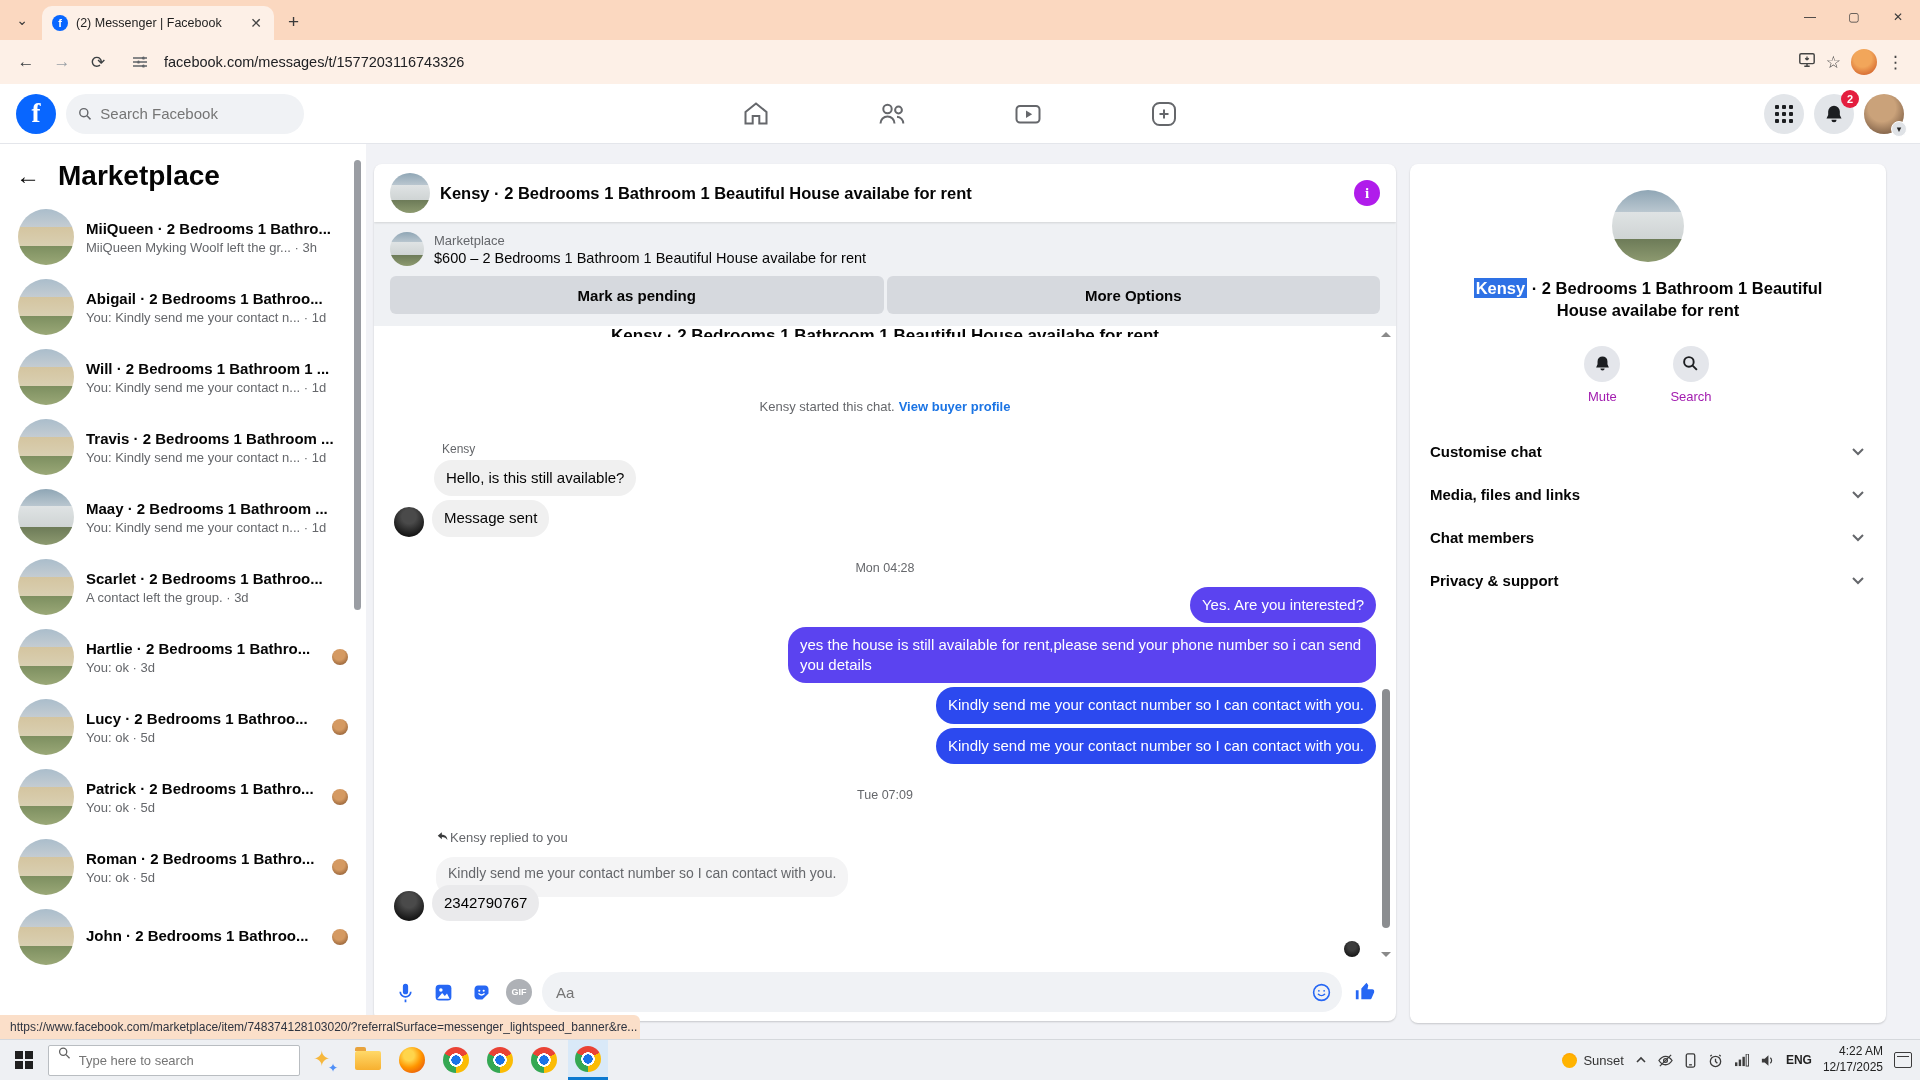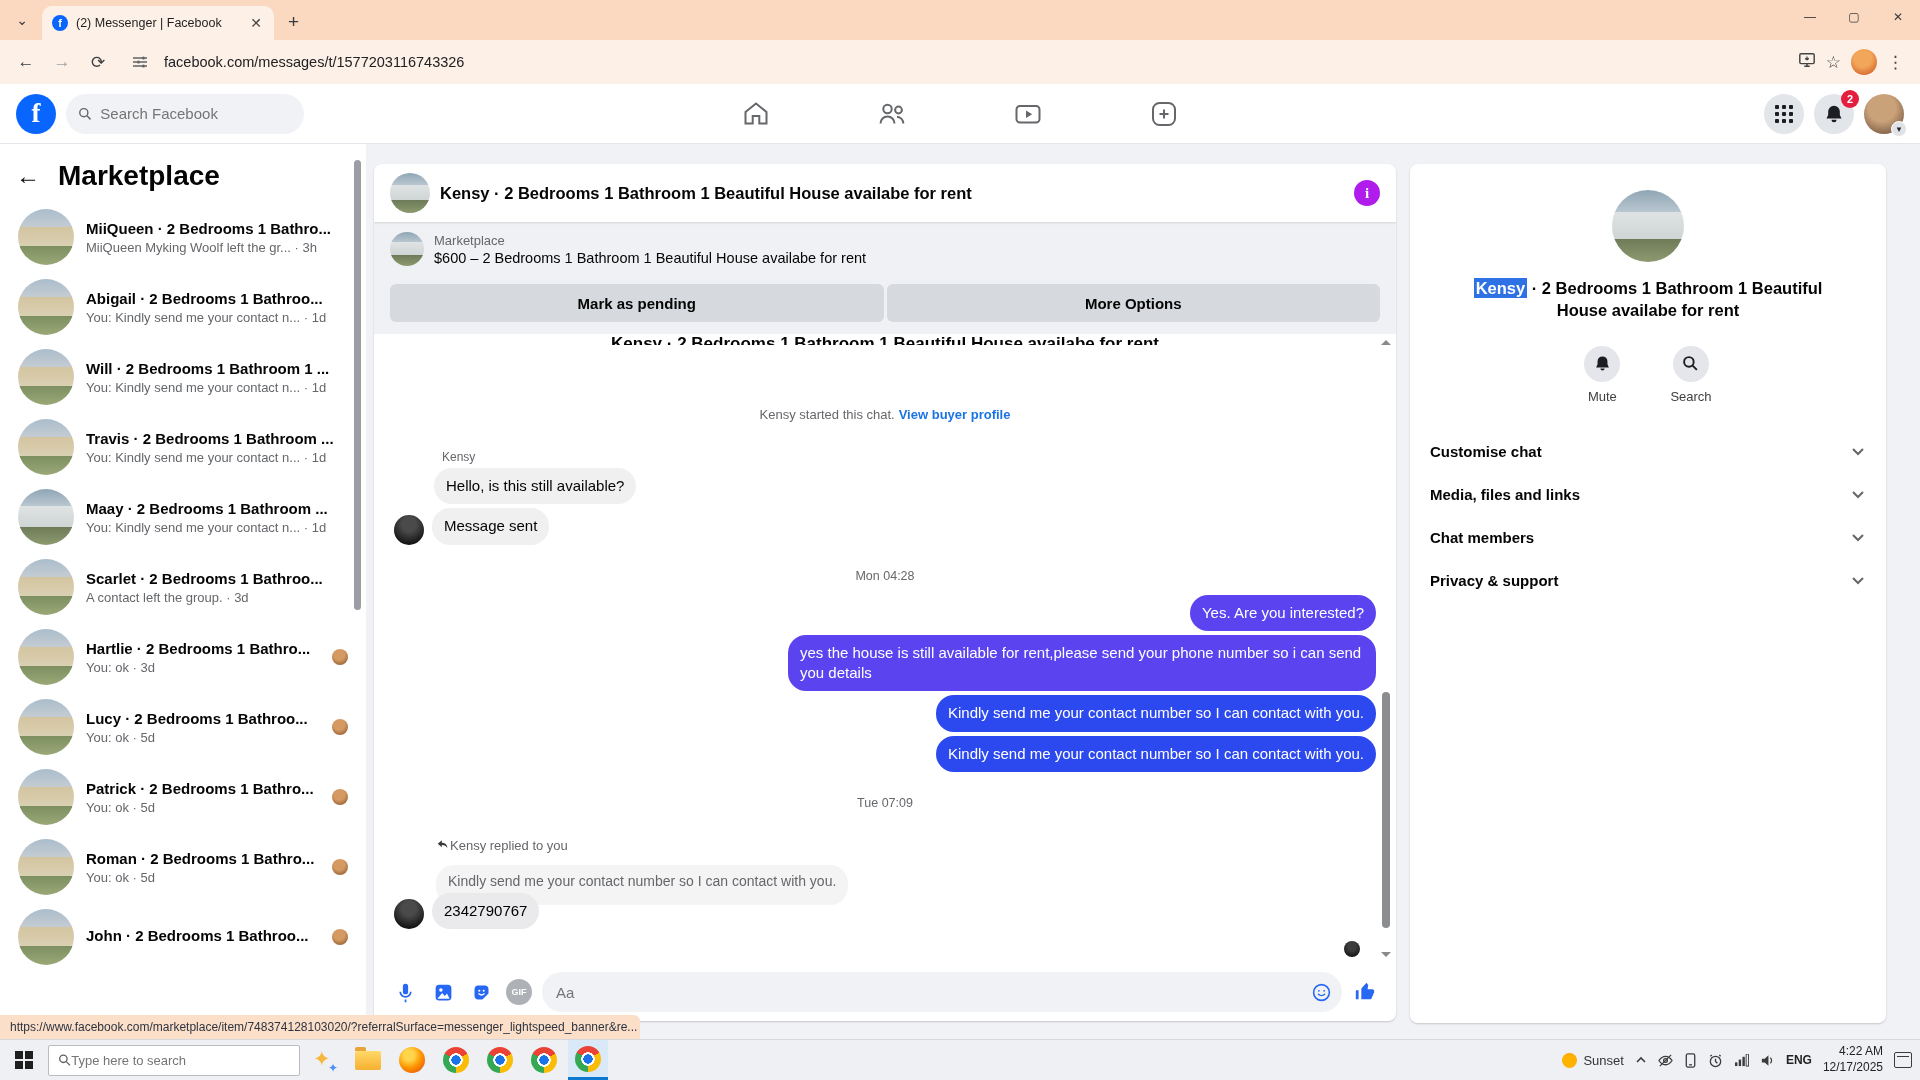--- a/index.html
+++ b/index.html
@@ -62,21 +62,21 @@
   .chat-panel{position:absolute;left:374px;top:20px;width:1022px;bottom:18px;background:#fff;border-radius:8px;box-shadow:0 1px 2px rgba(0,0,0,.18);display:flex;flex-direction:column;overflow:hidden}
   .chat-head{height:58px;display:flex;align-items:center;gap:10px;padding:0 16px;box-shadow:0 1px 2px rgba(0,0,0,.12);position:relative;z-index:3;flex-shrink:0}
   .chat-head .cavatar{width:40px;height:40px}
   .chat-title{font-size:16.5px;font-weight:700;color:#050505}
   .info-btn{margin-left:auto;width:26px;height:26px;border-radius:50%;background:#b01ceb;color:#fff;font-weight:700;font-size:15px;display:flex;align-items:center;justify-content:center;font-family:"Liberation Serif",serif}
   .mk-banner{background:#eff1f4;padding:10px 16px 12px;flex-shrink:0}
   .mk-row{display:flex;align-items:center;gap:10px}
   .mk-av{width:34px;height:34px;border-radius:50%;flex-shrink:0}
   .mk-label{font-size:13px;color:#65676b}
   .mk-item{font-size:14.5px;color:#050505;margin-top:2px}
-  .mk-btns{display:flex;gap:3px;margin-top:18px}
+  .mk-btns{display:flex;gap:3px;margin-top:10px}
   .mk-btn{flex:1;height:38px;background:#d6d9de;border:none;border-radius:6px;font-size:15px;font-weight:600;color:#050505;font-family:inherit}
 
   .chat-scroll{flex:1;position:relative;padding:0 20px;overflow:hidden}
   .clipped-title{height:11px;overflow:hidden;text-align:center;font-size:17px;font-weight:700;color:#050505}
   .sys-row{text-align:center;margin-top:62px;font-size:13px;color:#65676b}
   .sys-link{color:#1b74e4;font-weight:600;text-decoration:none;margin-left:4px}
   .sender-label{font-size:12px;color:#65676b;margin:28px 0 4px 48px}
   .bubble{font-size:15px;padding:8px 12px;border-radius:18px;width:fit-content;line-height:1.35}
   .in{background:#f0f0f0;color:#050505;max-width:560px}
   .mrow{display:flex;align-items:flex-end;gap:8px;margin-top:4px}
@@ -103,33 +103,33 @@
   .comp-input input{flex:1;border:none;background:transparent;outline:none;font-size:15px;color:#050505;font-family:inherit}
 
   
   .details-panel{position:absolute;left:1410px;width:476px;top:20px;bottom:16px;background:#fff;border-radius:8px;box-shadow:0 1px 2px rgba(0,0,0,.18);padding-top:26px}
   .dp-av{width:72px;height:72px;border-radius:50%;margin:0 auto}
   .dp-title{margin:16px auto 0;width:392px;text-align:center;font-size:16.5px;font-weight:700;color:#050505;line-height:1.32}
   .dp-title .hl{background:#2e71e5;color:#fff;padding:1px 2px}
   .dp-actions{display:flex;justify-content:center;gap:50px;margin-top:24px}
   .dp-action{display:flex;flex-direction:column;align-items:center;gap:7px}
   .dp-action-circle{width:36px;height:36px;border-radius:50%;background:#e4e6eb;display:flex;align-items:center;justify-content:center}
-  .dp-action-label{font-size:13px;color:#404040}
+  .dp-action-label{font-size:13px;color:#a21caf}
   .dp-sections{margin-top:26px;padding:0 10px}
   .dp-row{display:flex;align-items:center;justify-content:space-between;padding:13px 10px;font-size:15px;font-weight:600;color:#050505;border-radius:8px}
 
   
   .status-link{position:absolute;left:0;bottom:0;height:24px;max-width:640px;background:#fbdfc9;display:flex;align-items:center;padding:0 10px;font-size:12px;color:#2e3440;border-top-right-radius:6px;white-space:nowrap;overflow:hidden;z-index:8}
 
   
   .taskbar{height:41px;background:#eef0f3;border-top:1px solid #d5d8dc;display:flex;align-items:center;padding:0 4px;gap:4px}
   .tb-btn{width:40px;height:40px;display:flex;align-items:center;justify-content:center;flex-shrink:0}
   .winflag{display:grid;grid-template-columns:8px 8px;grid-template-rows:8px 8px;gap:1.5px}
   .winflag i{background:#1f1f1f}
-  .tb-search{width:252px;height:31px;background:#fff;border:1px solid #b9bdc1;border-radius:2px;display:flex;align-items:center;gap:0;padding:0 9px;flex-shrink:0}
+  .tb-search{width:252px;height:31px;background:#fff;border:1px solid #b9bdc1;border-radius:2px;display:flex;gap:8px;padding:0 9px;flex-shrink:0}
   .tb-search input{border:none;outline:none;font-size:13px;color:#444;width:100%;font-family:inherit;background:transparent}
   .copilot{position:relative;width:26px;height:26px}
   .copilot .s1{position:absolute;left:2px;top:1px;color:#f6b73c;font-size:21px;line-height:1}
   .copilot .s2{position:absolute;right:-1px;bottom:-1px;color:#4f8ff7;font-size:12px;line-height:1}
   .folder{width:26px;height:19px;background:linear-gradient(180deg,#ffd969,#f7b030);border-radius:2px;position:relative}
   .folder:before{content:"";position:absolute;top:-4px;left:0;width:11px;height:4px;background:#e8a33d;border-radius:2px 2px 0 0}
   .chrome{width:26px;height:26px;border-radius:50%;background:radial-gradient(circle at 50% 50%,#1a73e8 0 25%,#fff 26% 36%,rgba(0,0,0,0) 37%),conic-gradient(from -60deg,#ea4335 0 120deg,#fbbc05 120deg 240deg,#34a853 240deg 360deg)}
   .firefox{width:26px;height:26px;border-radius:50%;background:radial-gradient(circle at 38% 32%,#ffd54b 0 22%,#ff9500 52%,#e8590c 85%)}
   .tb-btn.active-app{background:#d9e9f8;border-bottom:3px solid #0b79d0}
   .tray{margin-left:auto;display:flex;align-items:center;gap:11px;padding-right:4px}

